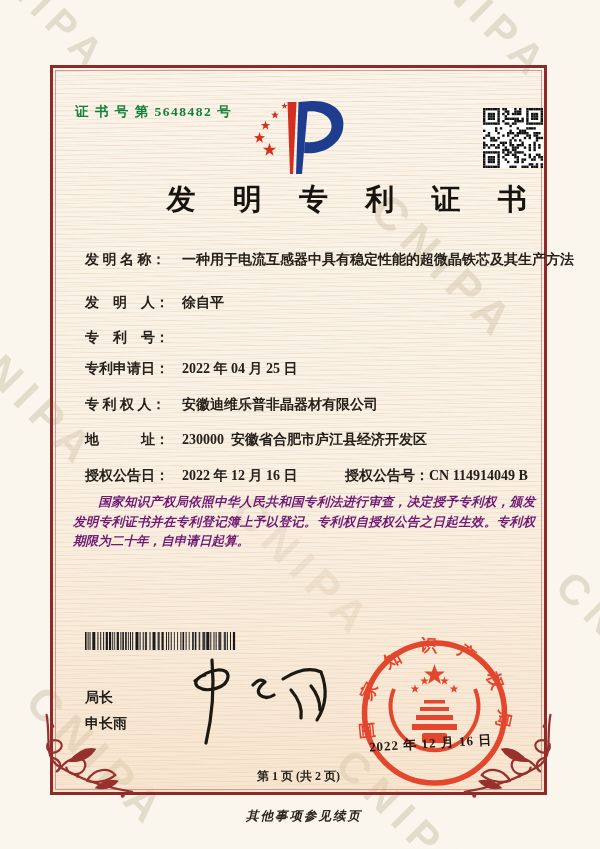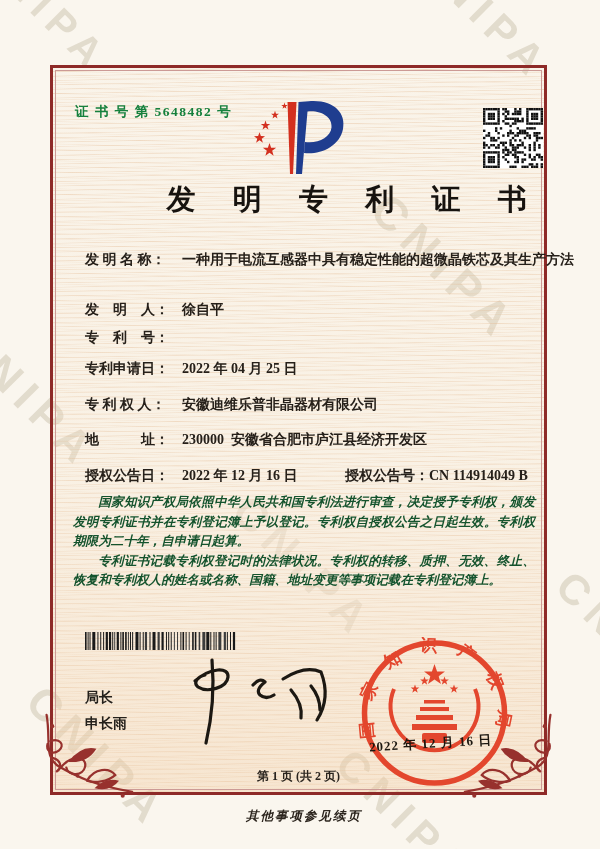--- a/index.html
+++ b/index.html
@@ -61,21 +61,21 @@
     line-height:18px;
   }
   .lbl { flex:0 0 97px; white-space:pre; }
   .val { white-space:pre; }
   .pair2 { display:flex; margin-left:30px; }
   .pair2 .lbl { flex:0 0 auto; }
   
   .law {
     position:absolute; left:73px; top:493px; width:462px;
     font-size:12.6px; font-style:italic; font-weight:600;
-    line-height:19.5px; color:#14532d; text-align:justify; z-index:2;
+    line-height:19.5px; color:#701a75; text-align:justify; z-index:2;
   }
   .law p { text-indent:2em; }
   
   .barcode { position:absolute; left:85px; top:632px; width:154px; height:18px; z-index:2; }
   .director {
     position:absolute; left:85px; top:684px; z-index:2;
     font-family:"Liberation Sans", sans-serif; font-weight:700;
     font-size:14px; color:#24201b; line-height:26px;
   }
   .sig { position:absolute; left:165px; top:655px; width:180px; height:95px; z-index:2; }
@@ -431,21 +431,21 @@
     <rect x="22" y="24" width="1" height="1" fill="#111"></rect>
     <rect x="24" y="24" width="1" height="1" fill="#111"></rect>
   </svg>
 
 <div class="title">发 明 专 利 证 书</div>
 
 <div class="row" style="top:251px;">
   <span class="lbl">发 明 名 称：</span>
   <span class="val">一种用于电流互感器中具有稳定性能的超微晶铁芯及其生产方法</span>
 </div>
-<div class="row" style="top:301px;align-items:flex-end;">
+<div class="row" style="top:294px;align-items:flex-end;">
   <span class="lbl">发　明　人：</span>
   <span class="val">徐自平</span>
 </div>
 <div class="row" style="top:329px;">
   <span class="lbl">专　利　号：</span>
 </div>
 <div class="row" style="top:360px;">
   <span class="lbl">专利申请日：</span>
   <span class="val">2022 年 04 月 25 日</span>
 </div>
@@ -461,21 +461,20 @@
   <span class="lbl">授权公告日：</span>
   <span class="val" style="flex:0 0 133px;">2022 年 12 月 16 日</span>
   <span class="pair2">
     <span class="lbl">授权公告号：</span>
     <span class="val">CN 114914049 B</span>
   </span>
 </div>
 
 <div class="law">
   <p>国家知识产权局依照中华人民共和国专利法进行审查，决定授予专利权，颁发发明专利证书并在专利登记簿上予以登记。专利权自授权公告之日起生效。专利权期限为二十年，自申请日起算。</p>
-  <p>专利证书记载专利权登记时的法律状况。专利权的转移、质押、无效、终止、恢复和专利权人的姓名或名称、国籍、地址变更等事项记载在专利登记簿上。</p>
 </div>
 
 <svg class="barcode" id="barcode-svg" viewBox="0 0 154 18" preserveAspectRatio="none">
     <rect x="0" y="0" width="1.6" height="18" fill="#1a1a1a"></rect>
     <rect x="2.612945352494717" y="0" width="1" height="18" fill="#1a1a1a"></rect>
     <rect x="4.5237833134829994" y="0" width="1" height="18" fill="#1a1a1a"></rect>
     <rect x="7.317024176195264" y="0" width="3" height="18" fill="#1a1a1a"></rect>
     <rect x="12.431976320594549" y="0" width="1" height="18" fill="#1a1a1a"></rect>
     <rect x="15.22912426777184" y="0" width="1" height="18" fill="#1a1a1a"></rect>
     <rect x="18.113922247290613" y="0" width="1" height="18" fill="#1a1a1a"></rect>

